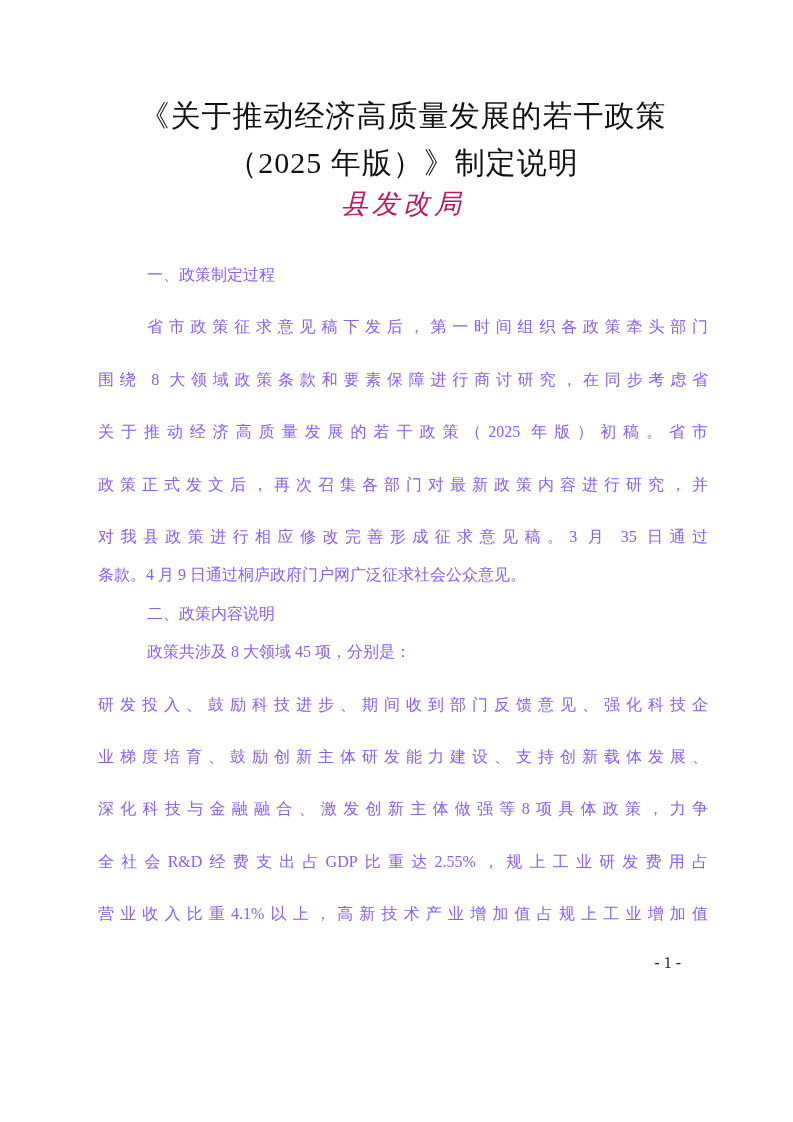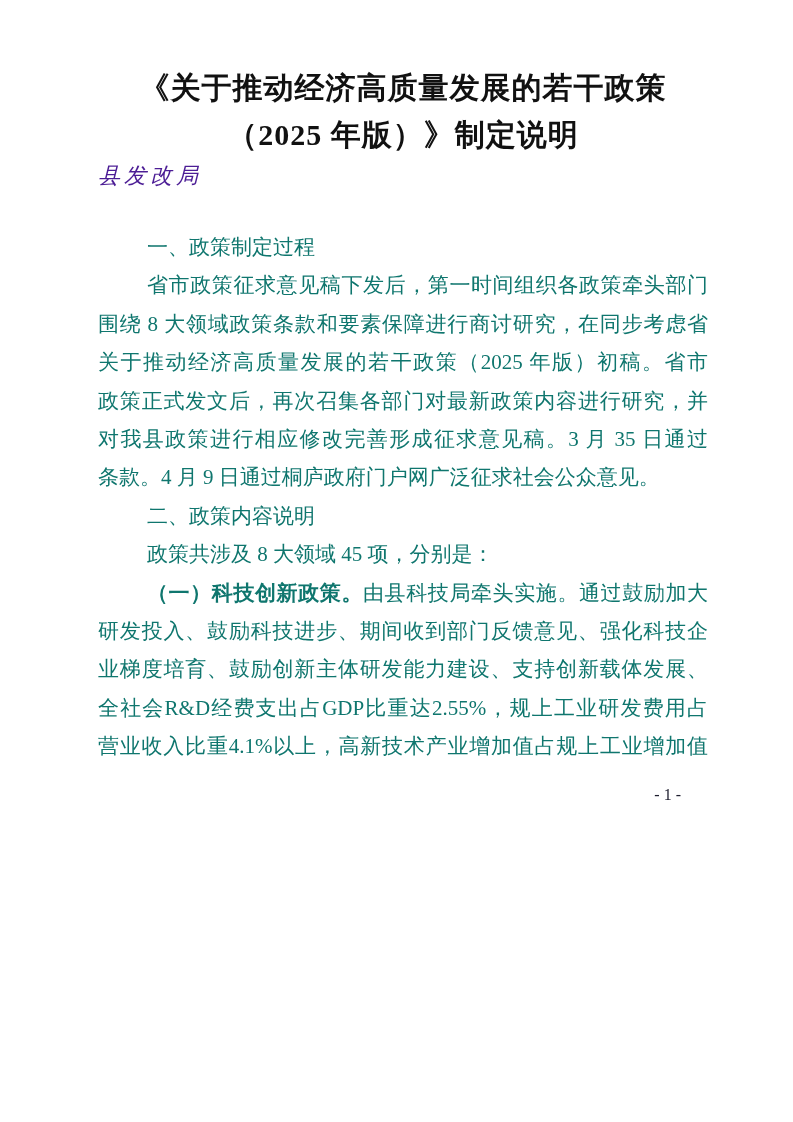--- a/index.html
+++ b/index.html
@@ -16,51 +16,52 @@
     font-family: "Liberation Serif", "DejaVu Serif", serif;
     overflow: hidden;
   }
   .content {
     position: absolute;
     left: 98px;
     top: 0;
     width: 610px;
   }
   .title-block {
-    padding-top: 64px;
+    padding-top: 92px;
     text-align: center;
-    font-weight: 700;
+    font-weight: 400;
     font-size: 30px;
     line-height: 47px;
     letter-spacing: 1px;
     color: #111111;
   }
   .subtitle {
-    text-align: left;
+    text-align: center;
     font-style: italic;
-    font-size: 22px;
+    font-size: 27px;
     line-height: 36px;
     letter-spacing: 4px;
-    color: #4c1d95;
+    color: #be185d;
   }
   .body-block {
     margin-top: 34px;
-    font-size: 21px;
+    font-size: 16px;
     line-height: 38.4px;
-    color: #0f766e;
+    color: #8b5cf6;
   }
   .ln {
     white-space: nowrap;
     text-align: left;
   }
   .j {
     white-space: normal;
     text-align: justify;
     text-align-last: justify;
     text-justify: inter-character;
+    margin-top: 14px;
   }
   .ind {
     text-indent: 49px;
   }
   .lead-bold {
     font-weight: 700;
   }
   .page-number {
     margin-top: 17px;
     padding-right: 27px;
@@ -86,23 +87,23 @@
     <div class="body-block">
       <div class="ln ind">一、政策制定过程</div>
       <div class="ln ind j">省市政策征求意见稿下发后，第一时间组织各政策牵头部门</div>
       <div class="ln j">围绕 8 大领域政策条款和要素保障进行商讨研究，在同步考虑省</div>
       <div class="ln j">关于推动经济高质量发展的若干政策（2025 年版）初稿。省市</div>
       <div class="ln j">政策正式发文后，再次召集各部门对最新政策内容进行研究，并</div>
       <div class="ln j">对我县政策进行相应修改完善形成征求意见稿。3 月 35 日通过</div>
       <div class="ln">条款。4 月 9 日通过桐庐政府门户网广泛征求社会公众意见。</div>
       <div class="ln ind">二、政策内容说明</div>
       <div class="ln ind">政策共涉及 8 大领域 45 项，分别是：</div>
-      <div class="ln ind j"><span class="lead-bold">（一）科技创新政策。</span><span>由县科技局牵头实施。通过鼓励加大</span></div>
       <div class="ln j">研发投入、鼓励科技进步、期间收到部门反馈意见、强化科技企</div>
       <div class="ln j">业梯度培育、鼓励创新主体研发能力建设、支持创新载体发展、</div>
+      <div class="ln j">深化科技与金融融合、激发创新主体做强等8项具体政策，力争</div>
       <div class="ln j">全社会R&amp;D经费支出占GDP比重达2.55%，规上工业研发费用占</div>
       <div class="ln j">营业收入比重4.1%以上，高新技术产业增加值占规上工业增加值</div>
     </div>
 
     <div class="page-number">- 1 -</div>
 
   </div>
 </div>
 
 </body></html>

